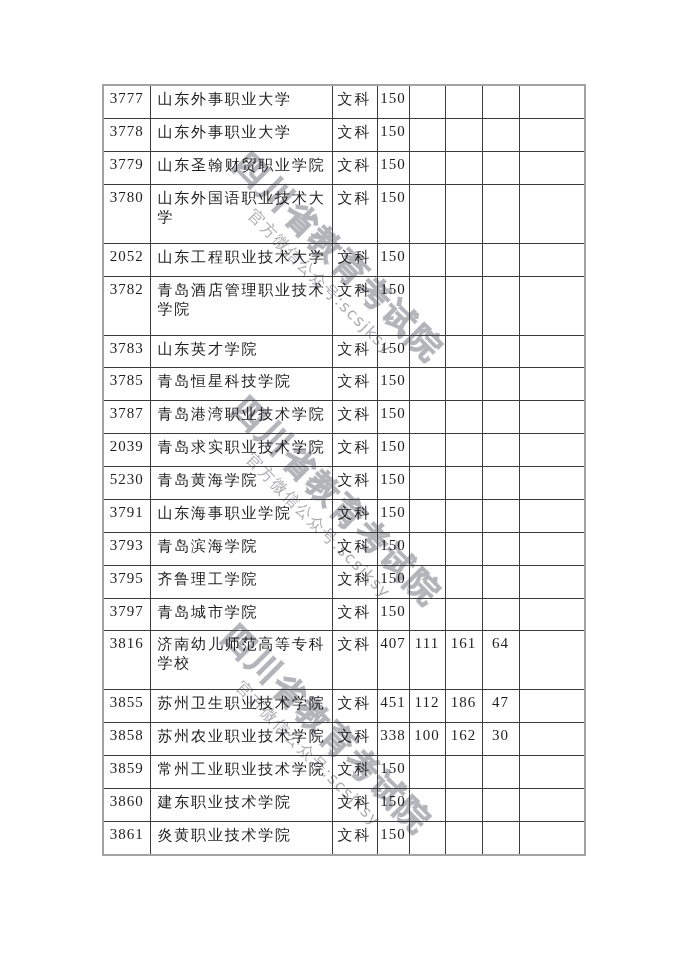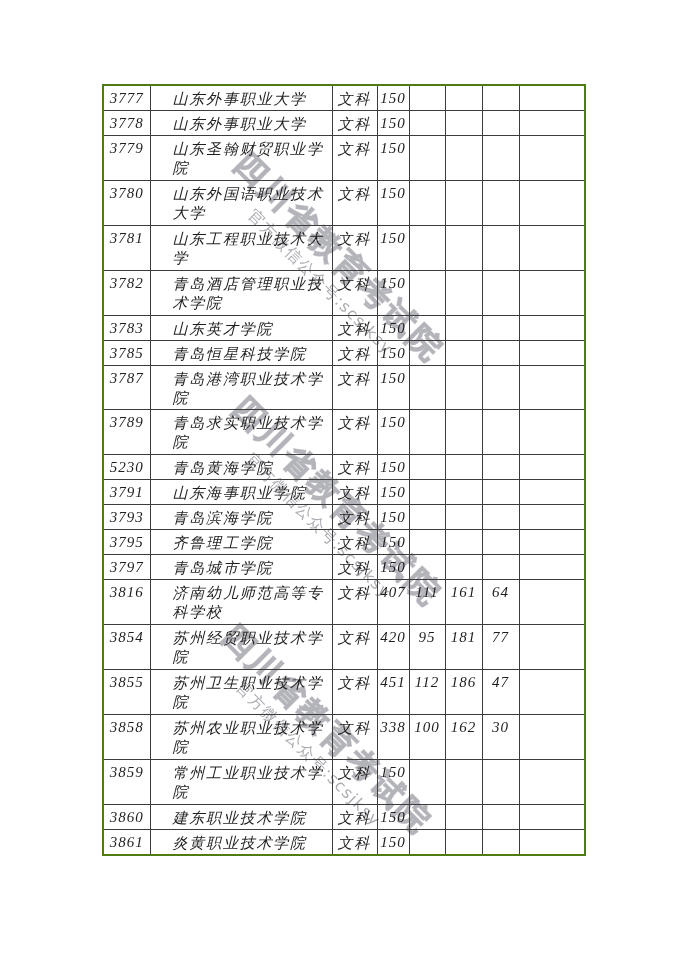--- a/index.html
+++ b/index.html
@@ -57,24 +57,24 @@
   table.score-table td {
     border: 1px solid #3c3c3c;
     font-size: 15px;
     color: #1e1e1e;
     text-align: center;
     vertical-align: top;
     padding: 4px 0 0 0;
     letter-spacing: 1px;
     overflow: hidden;
   }
-  table.score-table { border: 2px solid #4d7c0f; font-style: italic; }
+  table.score-table { border: 2px solid #a3a3a3; }
   table.score-table td.cell-name {
     text-align: left;
-    padding-left: 22px;
+    padding-left: 7px;
     letter-spacing: 1.8px;
   }
   table.score-table td.cell-subject { letter-spacing: 2px; }
 </style>
 </head>
 <body>
 
 <div class="page">
 
   <div class="wm-layer">
@@ -138,21 +138,21 @@
           <td>3780</td>
           <td class="cell-name">山东外国语职业技术大学</td>
           <td class="cell-subject">文科</td>
           <td>150</td>
           <td></td>
           <td></td>
           <td></td>
           <td></td>
         </tr>
         <tr>
-          <td>3781</td>
+          <td>2052</td>
           <td class="cell-name">山东工程职业技术大学</td>
           <td class="cell-subject">文科</td>
           <td>150</td>
           <td></td>
           <td></td>
           <td></td>
           <td></td>
         </tr>
         <tr>
           <td>3782</td>
@@ -188,21 +188,21 @@
           <td>3787</td>
           <td class="cell-name">青岛港湾职业技术学院</td>
           <td class="cell-subject">文科</td>
           <td>150</td>
           <td></td>
           <td></td>
           <td></td>
           <td></td>
         </tr>
         <tr>
-          <td>3789</td>
+          <td>2039</td>
           <td class="cell-name">青岛求实职业技术学院</td>
           <td class="cell-subject">文科</td>
           <td>150</td>
           <td></td>
           <td></td>
           <td></td>
           <td></td>
         </tr>
         <tr>
           <td>5230</td>
@@ -258,30 +258,20 @@
           <td>3816</td>
           <td class="cell-name">济南幼儿师范高等专科学校</td>
           <td class="cell-subject">文科</td>
           <td>407</td>
           <td>111</td>
           <td>161</td>
           <td>64</td>
           <td></td>
         </tr>
         <tr>
-          <td>3854</td>
-          <td class="cell-name">苏州经贸职业技术学院</td>
-          <td class="cell-subject">文科</td>
-          <td>420</td>
-          <td>95</td>
-          <td>181</td>
-          <td>77</td>
-          <td></td>
-        </tr>
-        <tr>
           <td>3855</td>
           <td class="cell-name">苏州卫生职业技术学院</td>
           <td class="cell-subject">文科</td>
           <td>451</td>
           <td>112</td>
           <td>186</td>
           <td>47</td>
           <td></td>
         </tr>
         <tr>

